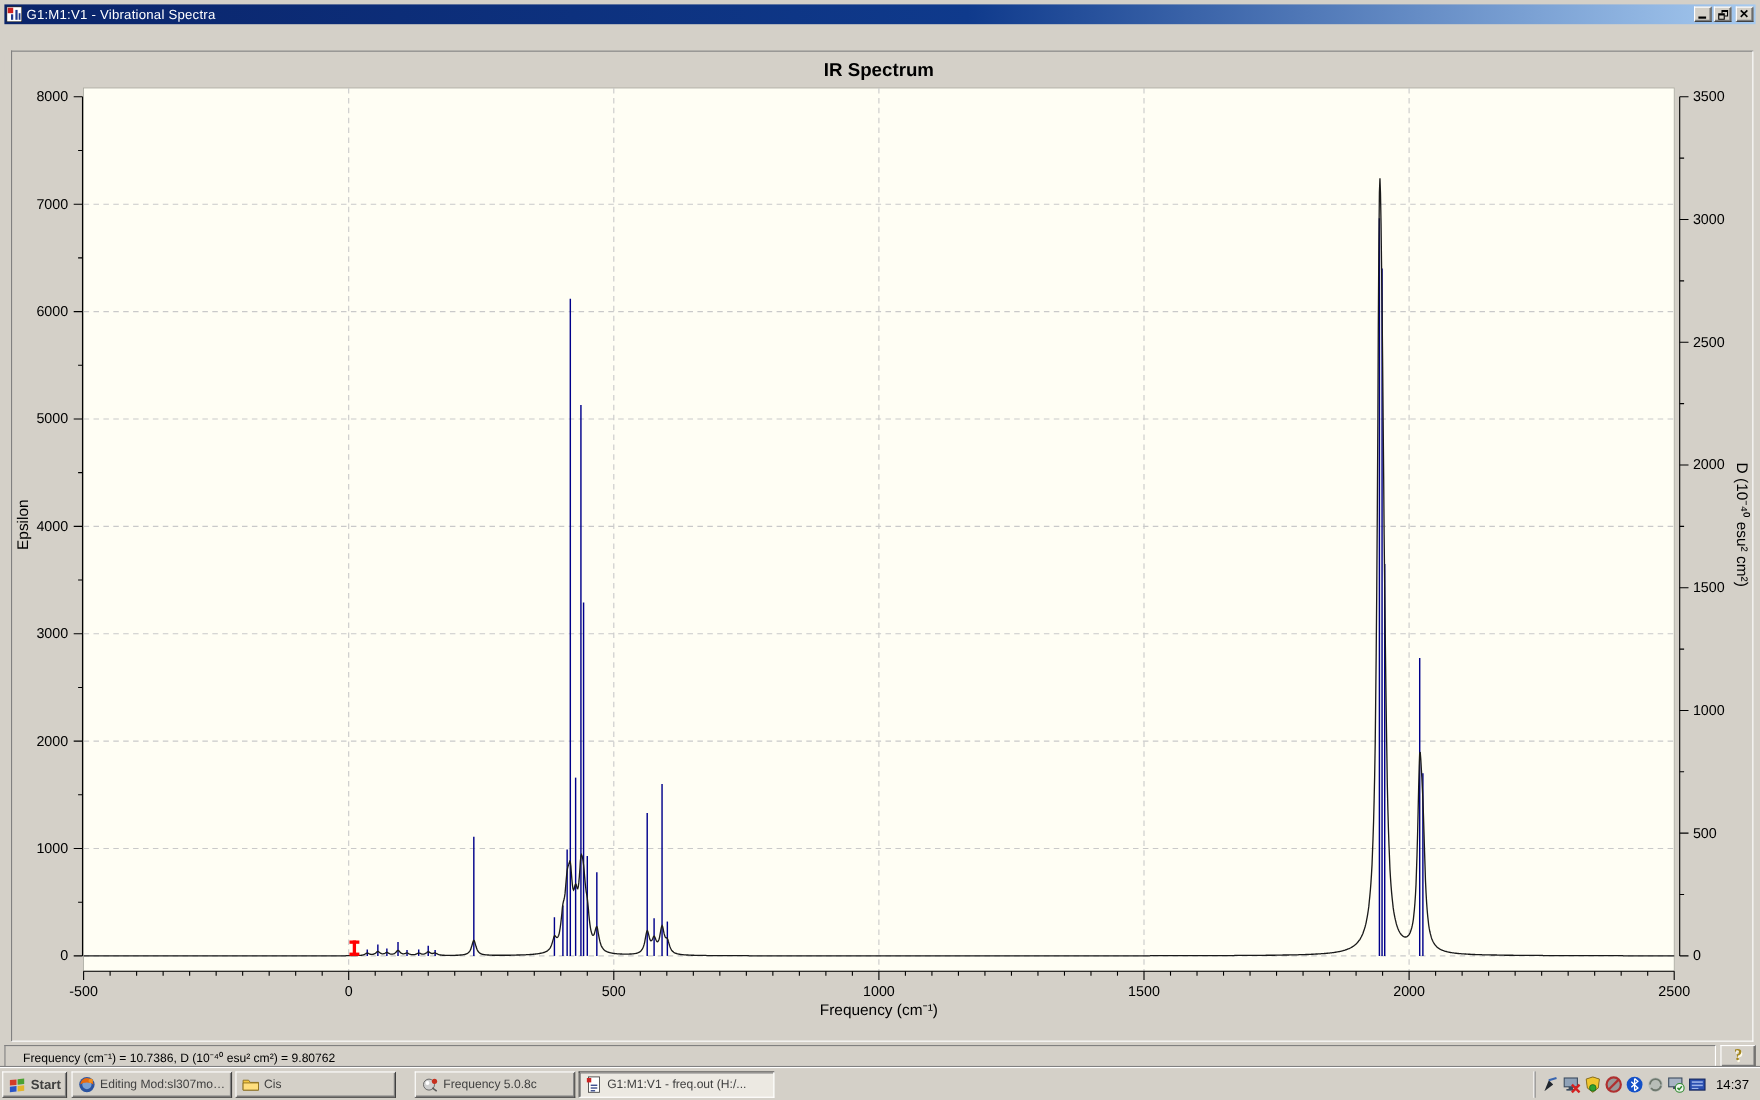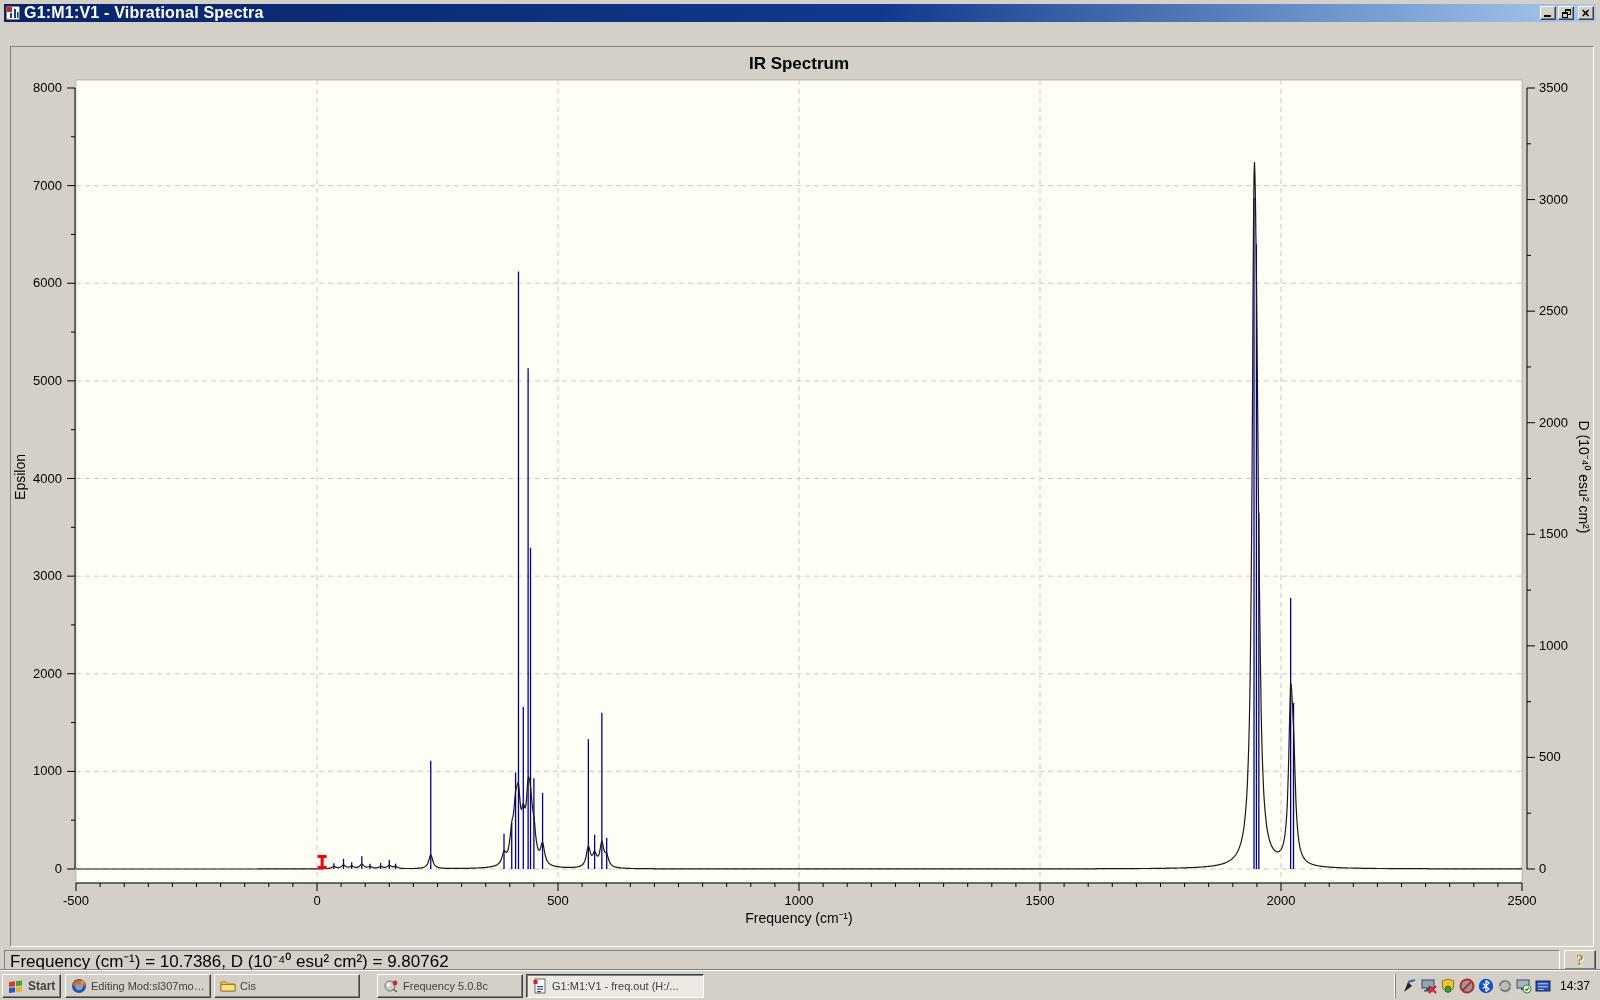--- a/index.html
+++ b/index.html
@@ -5,21 +5,21 @@
   html,body{margin:0;padding:0;width:1600px;height:1000px;overflow:hidden;
     font-family:"Liberation Sans",sans-serif;background:#d4d0c8;}
   *{box-sizing:border-box;}
   .window{position:absolute;left:0;top:0;width:1600px;height:968px;background:#d4d0c8;
     border:2px solid #d4d0c8;}
   
   .titlebar{position:absolute;left:2px;top:2px;right:2px;height:18px;
     background:linear-gradient(to right,#0a246a,#0f3a8c 55%,#a6caf0);
     display:flex;align-items:center;padding:0 2px;}
   .title-icon{width:14px;height:14px;margin-right:4px;position:relative;flex:0 0 auto;}
-  .titlebar .title-text{color:#ffffff;font-size:16px;font-weight:bold;white-space:nowrap;
+  .titlebar .title-text{color:#ffffff;font-size:12px;font-weight:normal;white-space:nowrap;
     letter-spacing:0.2px;text-align:right;}
   .win-buttons{margin-left:auto;display:flex;gap:2px;align-items:center;}
   .win-btn{width:16px;height:14px;background:#d4d0c8;position:relative;
     border-top:1px solid #fff;border-left:1px solid #fff;
     border-right:1px solid #404040;border-bottom:1px solid #404040;
     box-shadow:inset -1px -1px 0 #808080;}
   .win-btn.close{margin-left:2px;}
   .glyph-min{position:absolute;left:3px;bottom:2px;width:7px;height:2px;background:#000;}
   .glyph-restore-back{position:absolute;left:6px;top:2px;width:6px;height:6px;border:1px solid #000;border-top-width:2px;}
   .glyph-restore-front{position:absolute;left:3px;top:5px;width:6px;height:6px;border:1px solid #000;border-top-width:2px;background:#d4d0c8;}
@@ -31,21 +31,21 @@
   
   .chart-panel{position:absolute;left:8px;top:44px;width:1584px;height:901px;background:#d4d0c8;
     border-top:1px solid #808080;border-left:1px solid #808080;
     border-bottom:1px solid #ffffff;border-right:1px solid #ffffff;}
   .chart-panel svg{display:block;}
   
   .statusrow{position:absolute;left:2px;top:948px;right:2px;height:20px;display:flex;align-items:stretch;}
   .statusfield{flex:1 1 auto;background:#d4d0c8;
     border-top:1px solid #808080;border-left:1px solid #808080;
     border-bottom:1px solid #ffffff;border-right:1px solid #ffffff;
-    font-size:17px;color:#000;display:flex;align-items:center;padding:0 5px;white-space:nowrap;overflow:hidden;}
+    font-size:11px;color:#000;display:flex;align-items:center;padding:0 16px;white-space:nowrap;overflow:hidden;}
   .helpbtn{flex:0 0 auto;width:32px;margin-left:4px;background:#d4d0c8;
     border-top:1px solid #fff;border-left:1px solid #fff;
     border-right:1px solid #404040;border-bottom:1px solid #404040;
     box-shadow:inset -1px -1px 0 #808080;
     font-family:"Liberation Serif",serif;font-size:15px;font-weight:bold;color:#a3861c;
     text-shadow:1px 1px 0 #fffbe8;display:flex;align-items:center;justify-content:center;}
   
   .taskbar{position:absolute;left:0;top:970px;width:1600px;height:30px;background:#d4d0c8;
     border-top:1px solid #ffffff;box-shadow:0 -1px 0 #808080;display:flex;align-items:center;padding:0 2px;}
   .tbtn{height:24px;background:#d4d0c8;display:flex;align-items:center;gap:4px;

